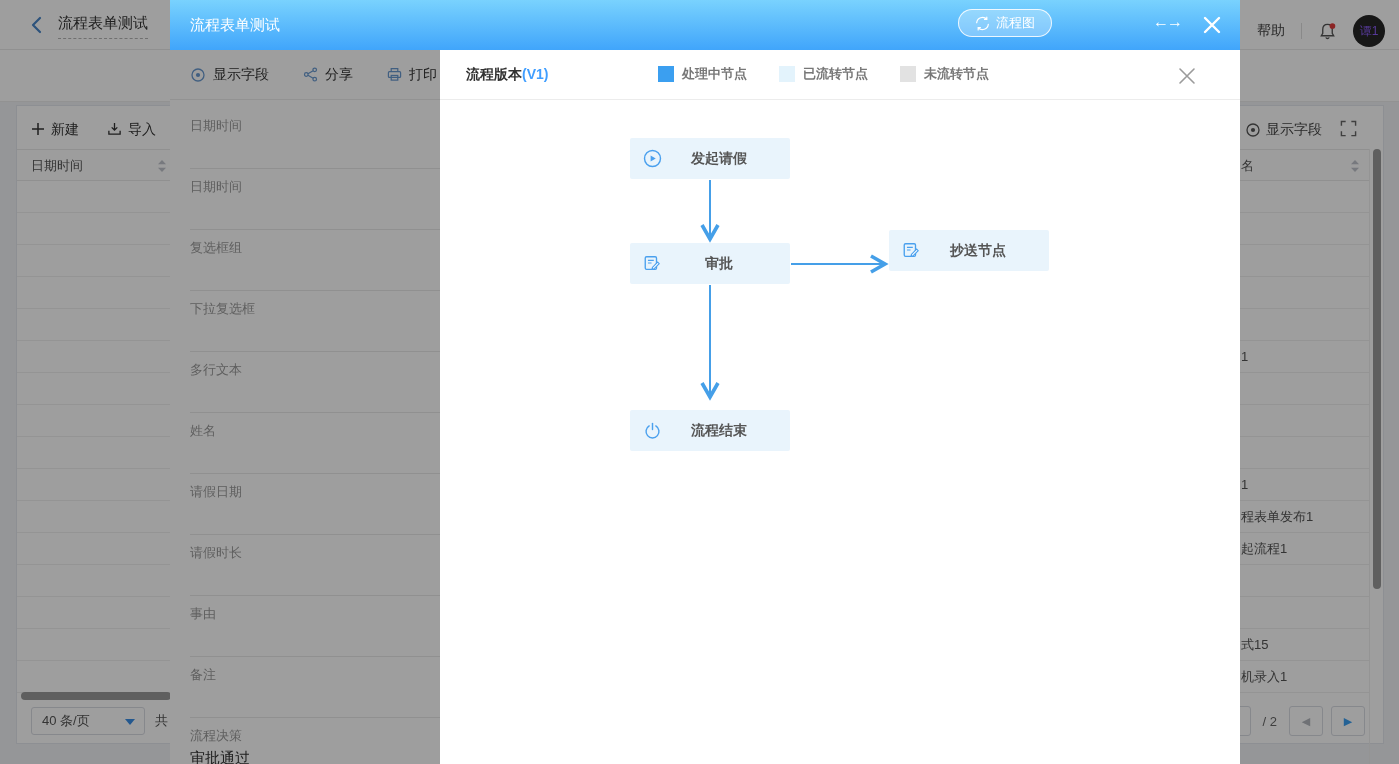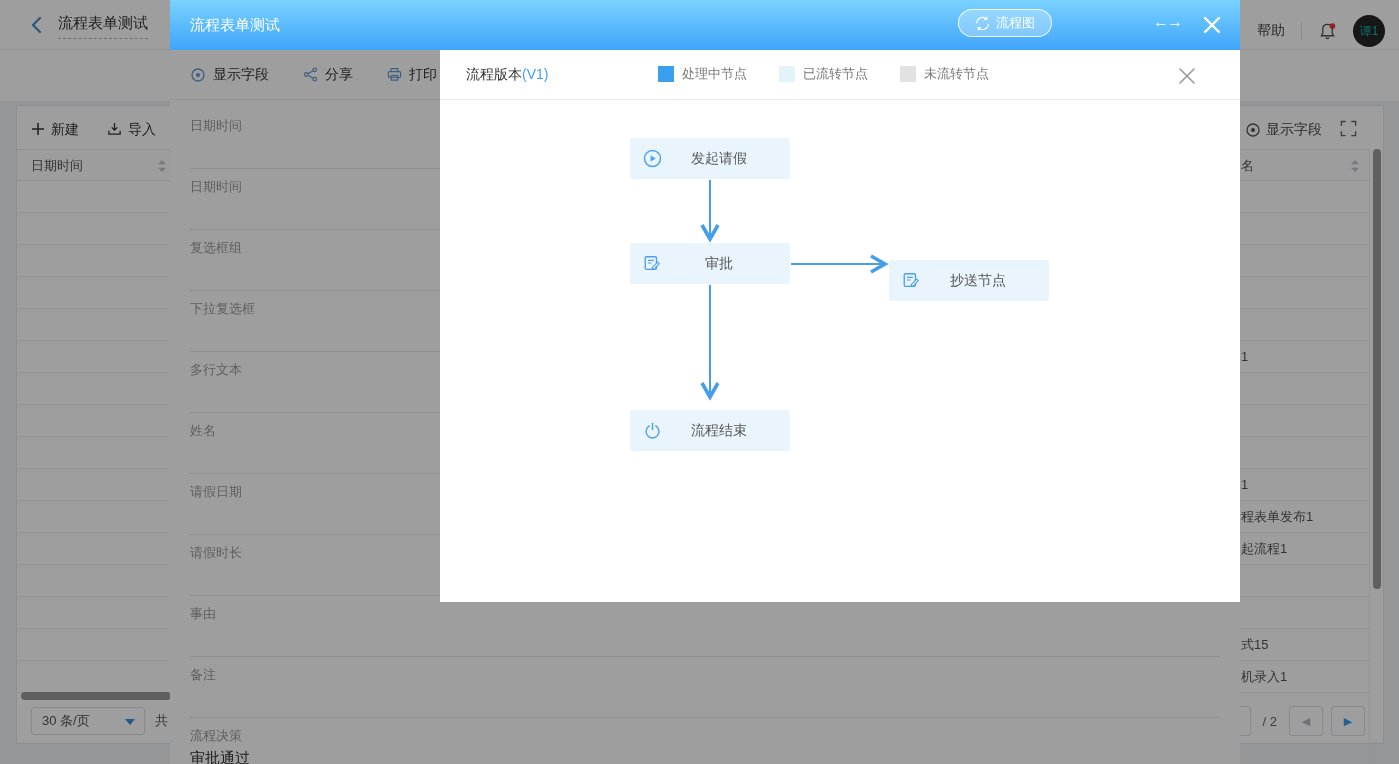--- a/index.html
+++ b/index.html
@@ -7,21 +7,21 @@
   body { font-family:"Liberation Sans","DejaVu Sans",sans-serif; font-size:14px; color:#333; }
   #app { position:relative; width:1399px; height:764px; background:#f0f2f5; overflow:hidden; }
 
   
   .topbar { position:absolute; left:0; top:0; width:1399px; height:50px; background:#fff; border-bottom:1px solid #e8e8e8; z-index:1; }
   .back-btn { position:absolute; left:28px; top:16px; width:20px; height:20px; cursor:pointer; }
   .page-title { position:absolute; left:58px; top:14px; font-size:15px; color:#333; padding-bottom:5px; border-bottom:1px dashed #b5b5b5; }
   .topbar-right { position:absolute; right:14px; top:0; height:62px; display:flex; align-items:center; gap:16px; }
   .help-link { font-size:14px; color:#444; }
   .tb-divider { width:1px; height:16px; background:#ddd; }
-  .avatar { width:32px; height:32px; border-radius:50%; background:#262626; color:#14b8a6; font-size:12px; display:flex; align-items:center; justify-content:center; }
+  .avatar { width:32px; height:32px; border-radius:50%; background:#262626; color:#8b5cf6; font-size:12px; display:flex; align-items:center; justify-content:center; }
 
   .subbar { position:absolute; left:0; top:50px; width:1399px; height:52px; background:#fff; border-bottom:1px solid #ececec; z-index:1; }
 
   .list-card { position:absolute; left:16px; top:105px; width:1368px; height:639px; background:#fff; border:1px solid #e4e7ed; z-index:1; }
   .list-toolbar-left { position:absolute; left:14px; top:8px; height:32px; display:flex; align-items:center; gap:28px; }
   .tool-btn { display:flex; align-items:center; gap:6px; font-size:14px; color:#333; cursor:pointer; }
   .list-toolbar-right { position:absolute; right:26px; top:8px; height:32px; display:flex; align-items:center; gap:18px; }
   .rt-item { display:flex; align-items:center; gap:5px; font-size:14px; color:#444; cursor:pointer; }
 
   .lt-header { position:absolute; left:0; top:43px; width:156px; height:32px; border-top:1px solid #e8e8e8; border-bottom:1px solid #e8e8e8; background:#fdfdfd; }
@@ -60,21 +60,21 @@
 
   .overlay { position:absolute; left:0; top:0; width:1399px; height:764px; background:rgba(0,0,0,0.38); z-index:5; }
 
   .drawer-header { position:absolute; left:170px; top:0; width:1070px; height:50px; background:linear-gradient(180deg,#79d2fe 0%,#40a5fb 100%); z-index:10; }
   .drawer-title { position:absolute; left:20px; top:16px; color:#fff; font-size:15px; }
   .flowchart-btn { position:absolute; left:788px; top:9px; height:28px; padding:0 16px; border:1px solid rgba(255,255,255,0.85); border-radius:14px; background:rgba(255,255,255,0.28); color:#fff; font-size:13px; display:flex; align-items:center; gap:6px; cursor:pointer; }
   .expand-btn { position:absolute; left:983px; top:13px; color:#fff; font-size:16px; font-weight:bold; letter-spacing:-2px; cursor:pointer; }
   .drawer-close { position:absolute; left:1030px; top:13px; width:24px; height:24px; cursor:pointer; }
 
   
-  .flow-panel { position:absolute; left:440px; top:50px; width:800px; height:552px; background:#fff; z-index:10; }
+  .flow-panel { position:absolute; left:440px; top:50px; width:800px; height:714px; background:#fff; z-index:10;font-weight:bold; }
   .fp-header { position:absolute; left:0; top:0; width:800px; height:50px; border-bottom:1px solid #ececec; }
   .fp-version { position:absolute; left:26px; top:16px; font-size:14px; color:#333; }
   .fp-version .ver { color:#409eff; cursor:pointer; }
   .fp-legend { position:absolute; left:218px; top:15px; display:flex; align-items:center; gap:32px; }
   .legend-item { display:flex; align-items:center; gap:8px; font-size:13px; color:#777; }
   .legend-swatch { width:16px; height:16px; }
   .fp-close { position:absolute; left:736px; top:15px; width:22px; height:22px; cursor:pointer; }
 
   .flow-canvas { position:absolute; left:0; top:50px; width:800px; height:664px; }
   .flow-node { position:absolute; width:160px; height:41px; background:#e9f4fc; border-radius:2px; cursor:pointer; }
@@ -194,21 +194,21 @@
     <div class="rrow" style="top:491px"><span></span></div>
     <div class="rrow" style="top:523px"><span>式15</span></div>
     <div class="rrow" style="top:555px"><span>机录入1</span></div>
     <div class="col-edge"></div>
 
     <div class="vscroll"></div>
     <div class="hscroll"></div>
 
     <div class="pager-left">
       <div class="pagesize-box">
-        <span>30 条/页</span>
+        <span>40 条/页</span>
         <span class="pagesize-caret"></span>
       </div>
       <span class="total-text">共</span>
     </div>
     <div class="pager-right">
       <span class="pg-input">1</span>
       <span class="pg-total">/ 2</span>
       <span class="pg-btn pg-prev">
           <span>◀</span>
         </span>
@@ -368,21 +368,21 @@
         <span class="node-icon">
           <svg width="18" height="18" viewBox="0 0 20 20">
               <rect x="2.5" y="3" width="12.5" height="14" rx="1.5" fill="none" stroke="#4aa0ee" stroke-width="1.5"></rect>
               <path d="M5.5 7 H12 M5.5 10 H9.5" stroke="#4aa0ee" stroke-width="1.3"></path>
               <path d="M10.5 14.8 L16.3 9 L18 10.7 L12.2 16.5 L10 17 Z" fill="#fff" stroke="#4aa0ee" stroke-width="1.2"></path>
             </svg>
         </span>
         <span class="node-label">审批</span>
       </div>
 
-      <div class="flow-node" style="left:449px; top:160px;padding-left:47px;">
+      <div class="flow-node" style="left:449px; top:130px;padding-left:47px;">
         <span class="node-icon">
           <svg width="18" height="18" viewBox="0 0 20 20">
               <rect x="2.5" y="3" width="12.5" height="14" rx="1.5" fill="none" stroke="#4aa0ee" stroke-width="1.5"></rect>
               <path d="M5.5 7 H12 M5.5 10 H9.5" stroke="#4aa0ee" stroke-width="1.3"></path>
               <path d="M10.5 14.8 L16.3 9 L18 10.7 L12.2 16.5 L10 17 Z" fill="#fff" stroke="#4aa0ee" stroke-width="1.2"></path>
             </svg>
         </span>
         <span class="node-label">抄送节点</span>
       </div>
 

